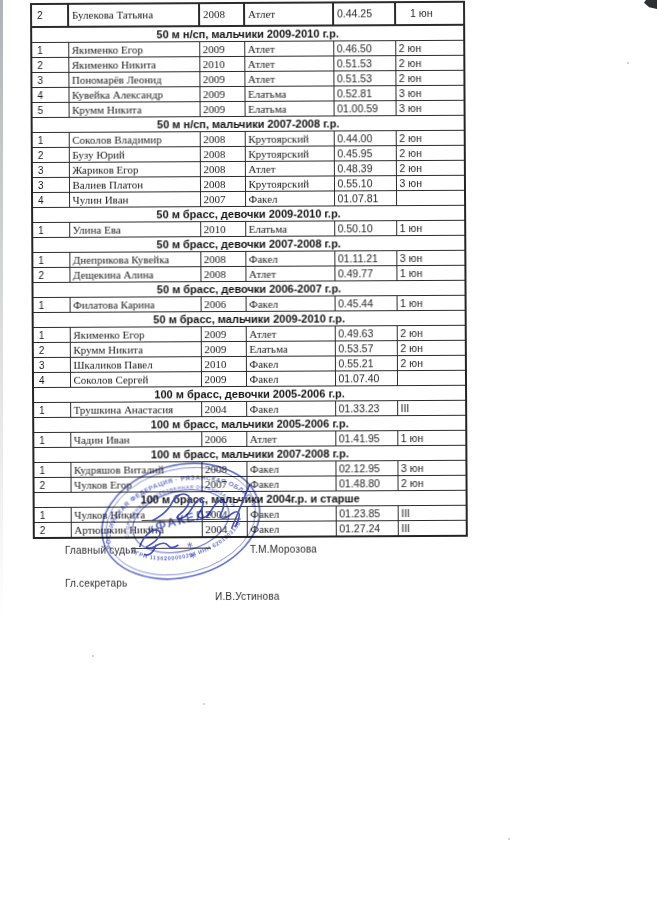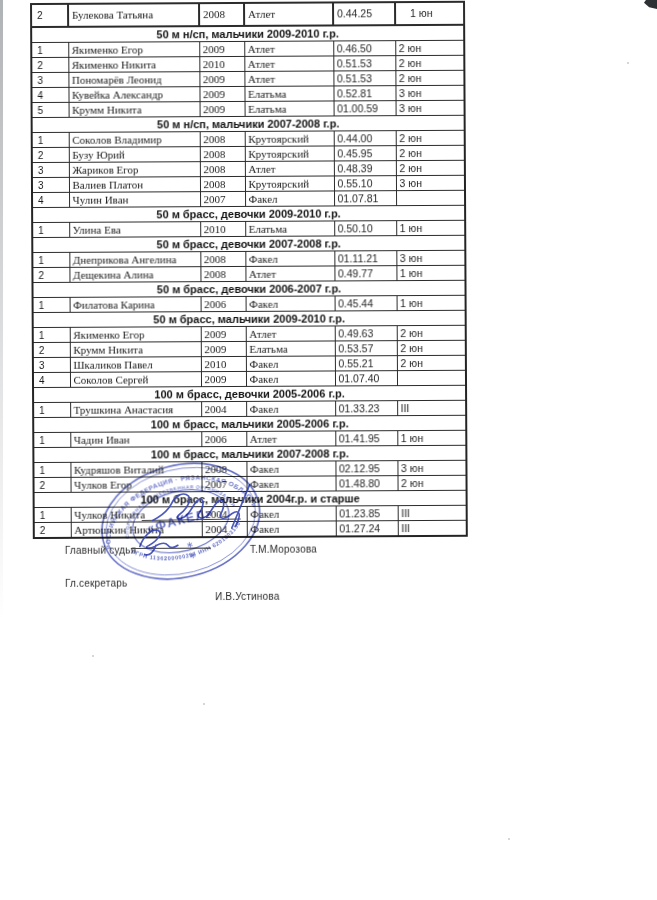--- a/index.html
+++ b/index.html
@@ -190,21 +190,21 @@
             <td class="col-year">2010</td>
             <td class="col-team">Елатьма</td>
             <td class="col-result">0.50.10</td>
             <td class="col-rank">1 юн</td>
           </tr>
           <tr class="section-row">
             <td colspan="6">50 м брасс, девочки 2007-2008 г.р.</td>
           </tr>
           <tr class="data-row">
             <td class="col-place">1</td>
-            <td class="col-name">Днеприкова Ангелина</td>
+            <td class="col-name">Днеприкова Кувейка</td>
             <td class="col-year">2008</td>
             <td class="col-team">Факел</td>
             <td class="col-result">01.11.21</td>
             <td class="col-rank">3 юн</td>
           </tr>
           <tr class="data-row">
             <td class="col-place">2</td>
             <td class="col-name">Дещекина Алина</td>
             <td class="col-year">2008</td>
             <td class="col-team">Атлет</td>

